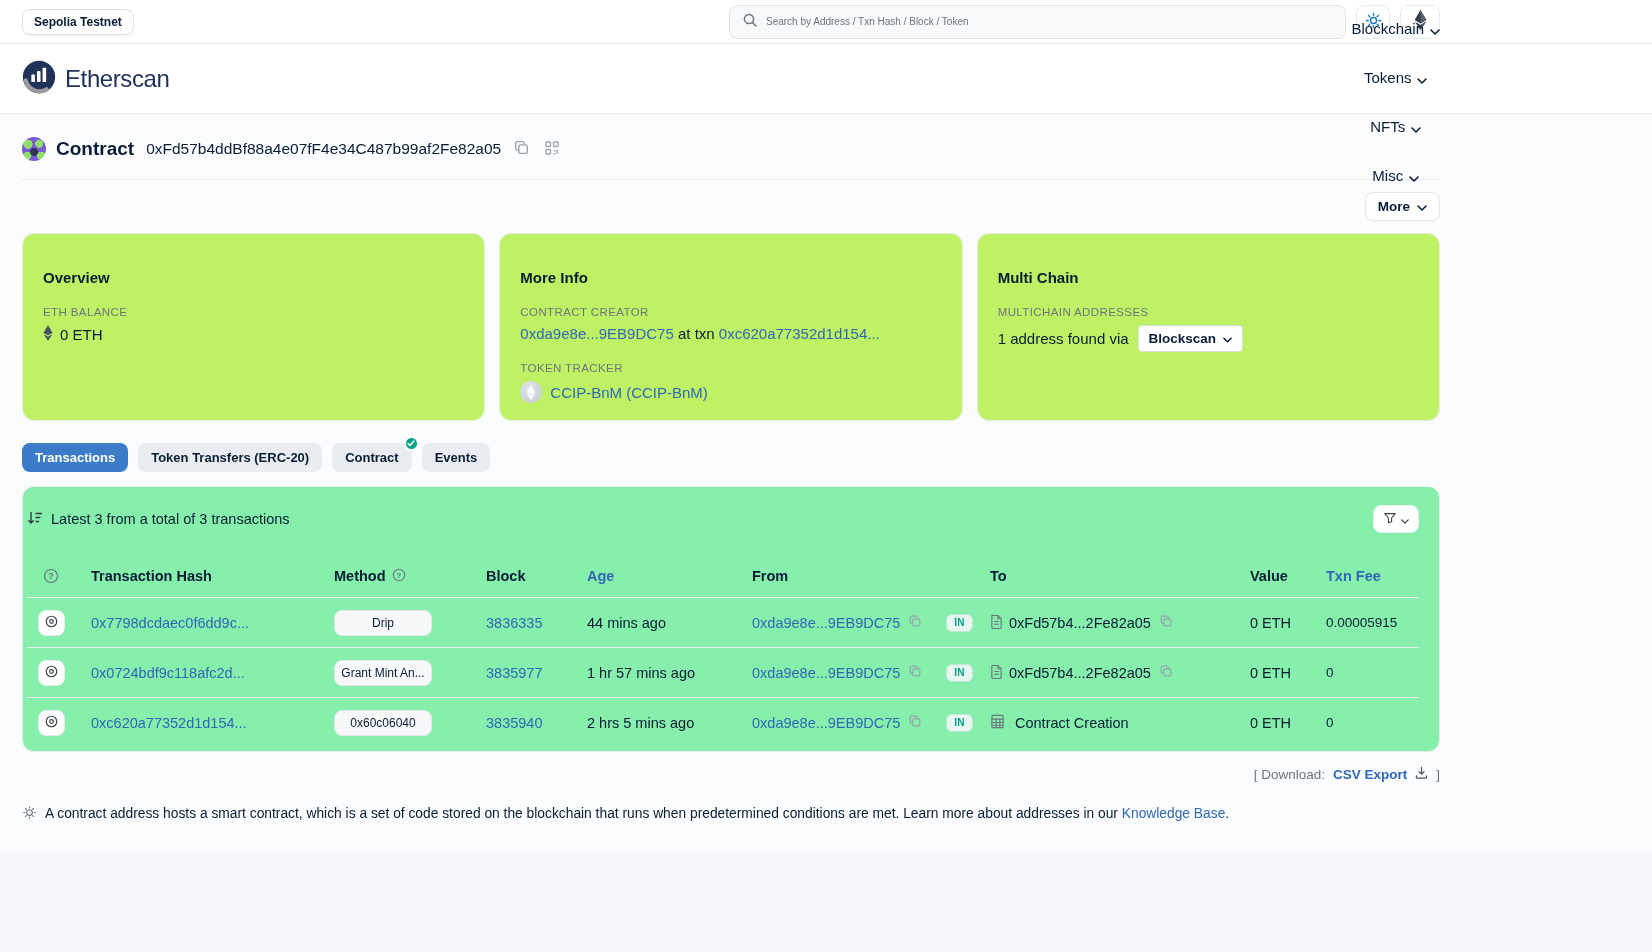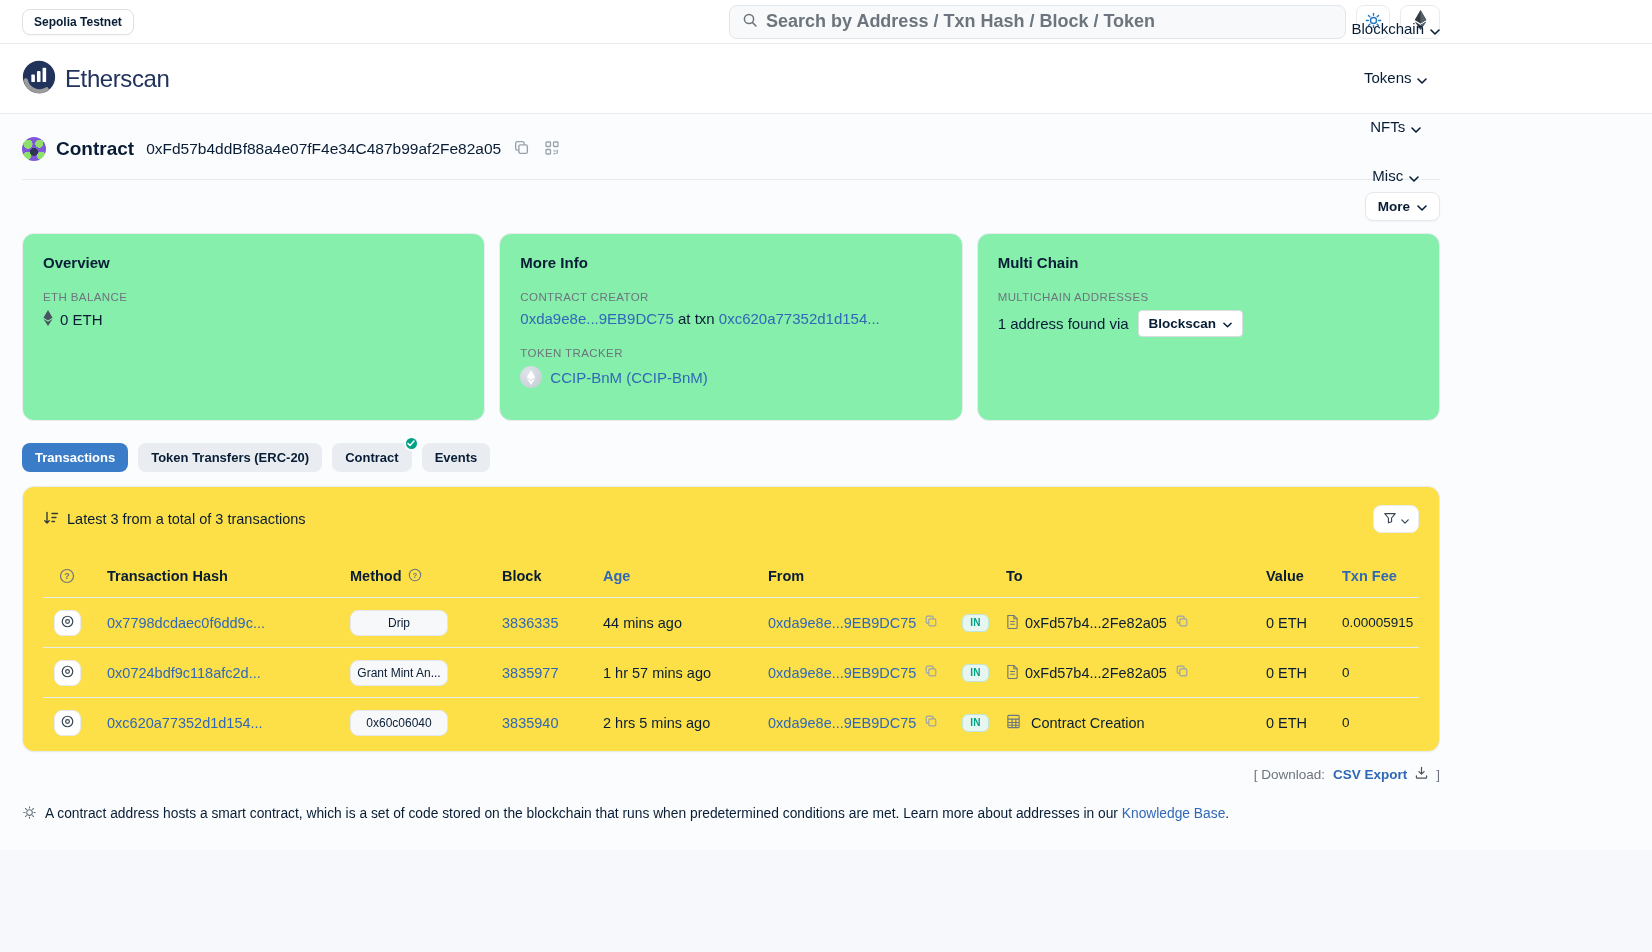--- a/index.html
+++ b/index.html
@@ -22,21 +22,21 @@
     padding: 5px 11px; font-size: 12px; font-weight: 700; color:#081d35;
     box-shadow: 0 1px 2px rgba(0,0,0,.04);
   }
   .topbar-right { display:flex; align-items:center; gap:10px; }
   .searchbox {
     width: 617px; height: 34px; background:#f8f9fa; border:1px solid #e2e6ea;
     border-radius: 8px; display:flex; align-items:center; padding:0 12px; gap:8px;
   }
   .searchbox input {
     border:none; outline:none; background:transparent; flex:1;
-    font-family:"Liberation Sans",sans-serif; font-size:18px; color:#081d35;font-weight:bold;
+    font-family:"Liberation Sans",sans-serif; font-size:10px; color:#081d35;
   }
   .searchbox input::placeholder { color:#6c757d; }
   .icon-btn {
     width:34px; height:34px; border:1px solid #e9ecef; border-radius:8px;
     background:#fff; display:flex; align-items:center; justify-content:center; cursor:pointer;
   }
 
   
   .navbar {
     height: 70px; background:#fff; border-bottom:1px solid #e9ecef;
@@ -72,22 +72,22 @@
   .more-row { display:flex; justify-content:flex-end; margin-bottom: 12px; }
   .more-btn {
     display:flex; align-items:center; gap:7px; background:#fff; border:1px solid #e5e8ec;
     border-radius:8px; padding: 6px 12px; font-size:13.5px; font-weight:600; color:#081d35;
     cursor:pointer; box-shadow:0 1px 2px rgba(0,0,0,.04);
     font-family:"Liberation Sans",sans-serif;
   }
 
   .cards { display:flex; gap:14px; margin-bottom: 22px; }
   .card {
-    background:#86efac; border:1px solid #e9ecef; border-radius:12px;
-    padding: 20px 20px; height: 188px; flex:1;
+    background:#bef264; border:1px solid #e9ecef; border-radius:12px;
+    padding: 35px 20px; height: 188px; flex:1;
   }
   .card h3 { font-size:15px; font-weight:700; margin-bottom: 20px; }
   .mini-label {
     font-size:11.5px; color:#6c757d; letter-spacing:.4px; margin-bottom:7px; font-weight:400;
   }
   .balance-line { display:flex; align-items:center; gap:7px; font-size:15px; }
   .link { color:#3068b7; text-decoration:none; cursor:pointer; }
   .info-line { font-size:15px; margin-bottom: 20px; }
   .info-line .sep { color:#081d35; }
   .token-line { display:flex; align-items:center; gap:8px; font-size:15px; }
@@ -111,21 +111,21 @@
     font-family:"Liberation Sans",sans-serif;
   }
   .tab.active { background:#3b7cc9; color:#fff; }
   .check-badge {
     position:absolute; top:-7px; right:-7px; width:15px; height:15px; border-radius:50%;
     background:#00a186; border:2px solid #fbfcfd; display:flex; align-items:center; justify-content:center;
   }
 
   
   .table-card {
-    background:#fde047; border:1px solid #e9ecef; border-radius:12px; padding: 18px 20px 4px 20px;
+    background:#86efac; border:1px solid #e9ecef; border-radius:12px; padding: 18px 20px 4px 4px;
     box-shadow: 0 1px 2px rgba(0,0,0,.02);
   }
   .table-top { display:flex; align-items:center; justify-content:space-between; margin-bottom: 22px; }
   .summary { display:flex; align-items:center; gap:8px; font-size:14.5px; color:#081d35; }
   .filter-btn {
     width:46px; height:28px; border:1px solid #e9ecef; border-radius:8px; background:#fff;
     display:flex; align-items:center; justify-content:center; gap:4px; cursor:pointer; color:#3b4752;
   }
 
   .t-grid { display:grid; grid-template-columns: 64px 243px 152px 101px 165px 194px 44px 260px 76px 1fr; align-items:center; }

